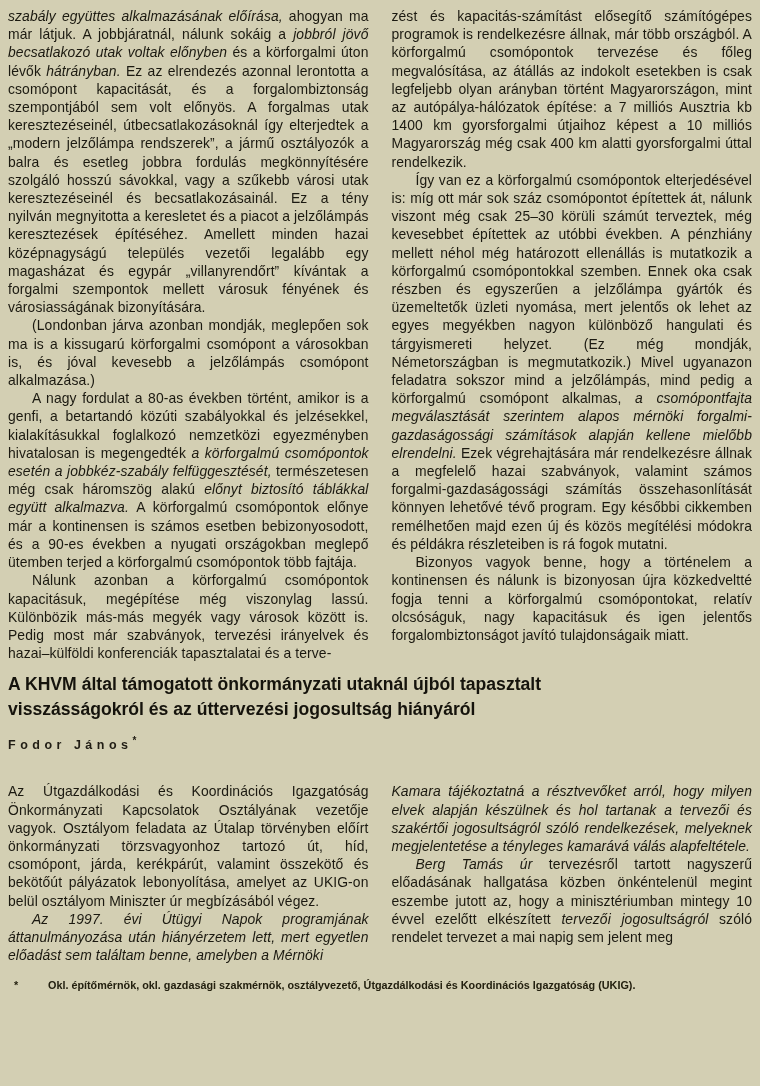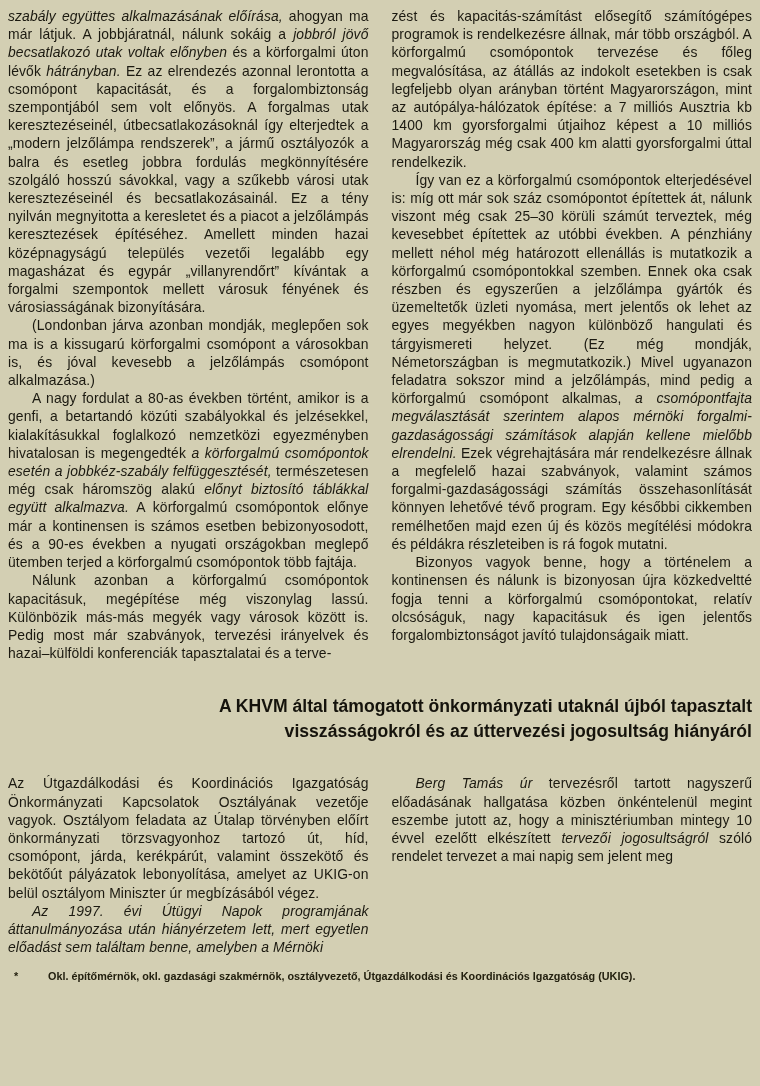--- a/index.html
+++ b/index.html
@@ -20,21 +20,21 @@
     flex: 1 1 0;
     min-width: 0;
     text-align: justify;
     font-size: 13.9px;
     line-height: 18.2px;
     letter-spacing: 0.1px;
   }
   .par { margin: 0; }
   .par.indent { text-indent: 24px; }
   .par em { font-style: italic; }
-  .title-block { text-align: right; margin-top: 32px; }
+  .title-block { text-align: left; margin-top: 10px; }
   .title-line {
     font-weight: bold;
     font-size: 17.6px;
     line-height: 25px;
     color: #15130c;
     margin: 0;
   }
   .author-line {
     margin-top: 13px;
     font-size: 12.5px;
@@ -77,28 +77,30 @@
     <div class="col">
         <p class="par"><span>zést és kapacitás-számítást elősegítő számítógépes programok is rendelkezésre állnak, már több országból. A körforgalmú csomópontok tervezése és főleg megvalósítása, az átállás az indokolt esetekben is csak legfeljebb olyan arányban történt Magyarországon, mint az autópálya-hálózatok építése: a 7 milliós Ausztria kb 1400 km gyorsforgalmi útjaihoz képest a 10 milliós Magyarország még csak 400 km alatti gyorsforgalmi úttal rendelkezik.</span></p>
         <p class="par indent"><span>Így van ez a körforgalmú csomópontok elterjedésével is: míg ott már sok száz csomópontot építettek át, nálunk viszont még csak 25–30 körüli számút terveztek, még kevesebbet építettek az utóbbi években. A pénzhiány mellett néhol még határozott ellenállás is mutatkozik a körforgalmú csomópontokkal szemben. Ennek oka csak részben és egyszerűen a jelzőlámpa gyártók és üzemeltetők üzleti nyomása, mert jelentős ok lehet az egyes megyékben nagyon különböző hangulati és tárgyismereti helyzet. (Ez még mondják, Németországban is megmutatkozik.) Mivel ugyanazon feladatra sokszor mind a jelzőlámpás, mind pedig a körforgalmú csomópont alkalmas, </span><em>a csomópontfajta megválasztását szerintem alapos mérnöki forgalmi-gazdaságossági számítások alapján kellene mielőbb elrendelni.</em><span> Ezek végrehajtására már rendelkezésre állnak a megfelelő hazai szabványok, valamint számos forgalmi-gazdaságossági számítás összehasonlítását könnyen lehetővé tévő program. Egy későbbi cikkemben remélhetően majd ezen új és közös megítélési módokra és példákra részleteiben is rá fogok mutatni.</span></p>
         <p class="par indent"><span>Bizonyos vagyok benne, hogy a történelem a kontinensen és nálunk is bizonyosan újra közkedveltté fogja tenni a körforgalmú csomópontokat, relatív olcsóságuk, nagy kapacitásuk és igen jelentős forgalombiztonságot javító tulajdonságaik miatt.</span></p>
       </div>
   </div>
 
   <div class="title-block">
     <div class="title-line">A KHVM által támogatott önkormányzati utaknál újból tapasztalt</div>
     <div class="title-line">visszásságokról és az úttervezési jogosultság hiányáról</div>
+    <div class="author-line"><span>Fodor János</span><span class="author-mark">*</span></div>
   </div>
 
   <div class="cols second">
     <div class="col">
         <p class="par"><span>Az Útgazdálkodási és Koordinációs Igazgatóság Önkormányzati Kapcsolatok Osztályának vezetője vagyok. Osztályom feladata az Útalap törvényben előírt önkormányzati törzsvagyonhoz tartozó út, híd, csomópont, járda, kerékpárút, valamint összekötő és bekötőút pályázatok lebonyolítása, amelyet az UKIG-on belül osztályom Miniszter úr megbízásából végez.</span></p>
         <p class="par indent"><em>Az 1997. évi Útügyi Napok programjának áttanulmányozása után hiányérzetem lett, mert egyetlen előadást sem találtam benne, amelyben a Mérnöki</em></p>
       </div>
     <div class="col">
+        <p class="par"><em>Kamara tájékoztatná a résztvevőket arról, hogy milyen elvek alapján készülnek és hol tartanak a tervezői és szakértői jogosultságról szóló rendelkezések, melyeknek megjelentetése a tényleges kamarává válás alapfeltétele.</em></p>
         <p class="par indent"><em>Berg Tamás úr</em><span> tervezésről tartott nagyszerű előadásának hallgatása közben önkéntelenül megint eszembe jutott az, hogy a minisztériumban mintegy 10 évvel ezelőtt elkészített </span><em>tervezői jogosultságról</em><span> szóló rendelet tervezet a mai napig sem jelent meg</span></p>
       </div>
   </div>
 
   <div class="footnote">
     <span class="fn-marker">*</span>
     <span class="fn-text">Okl. építőmérnök, okl. gazdasági szakmérnök, osztályvezető, Útgazdálkodási és Koordinációs Igazgatóság (UKIG).</span>
   </div>
 
 </div>

